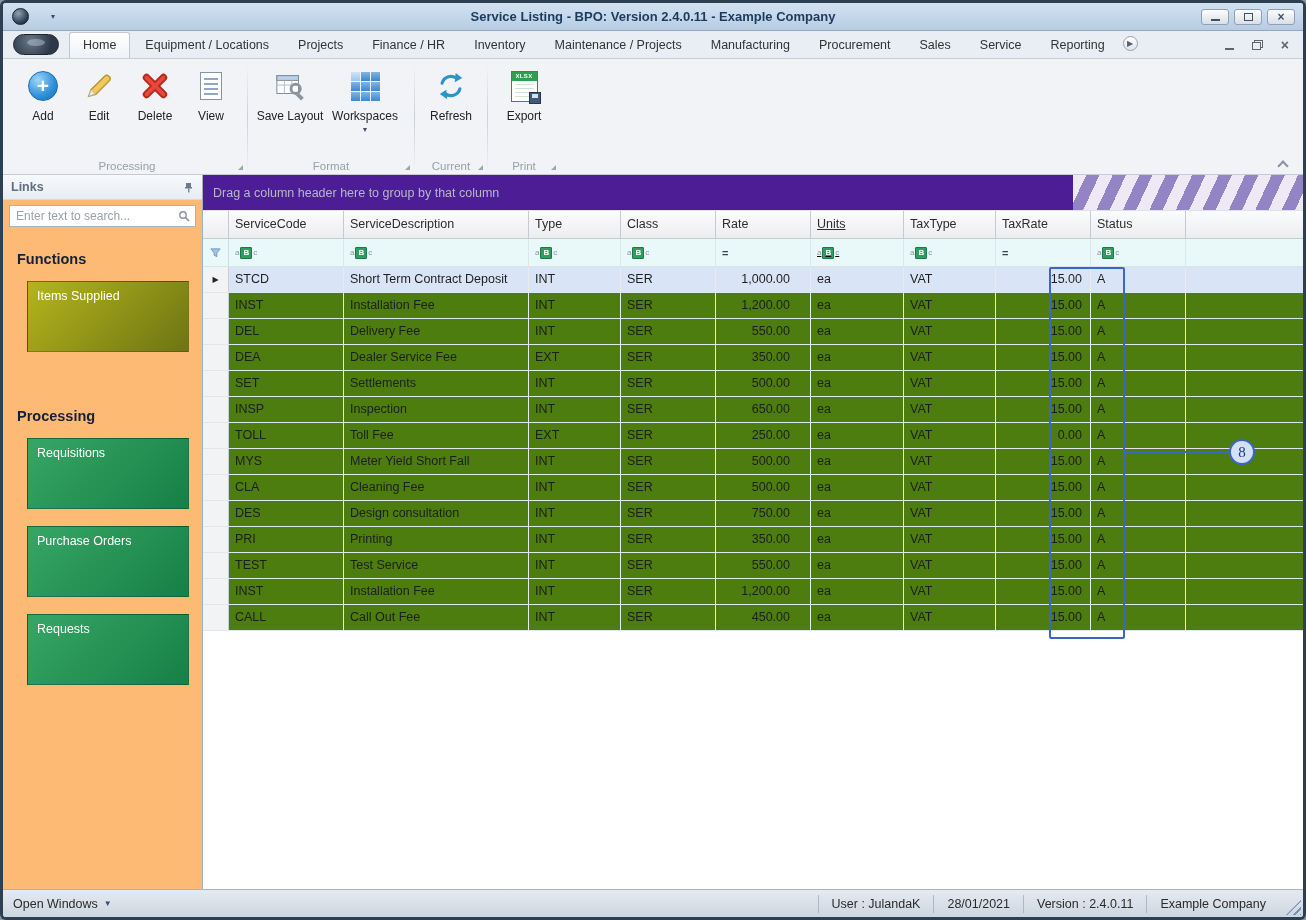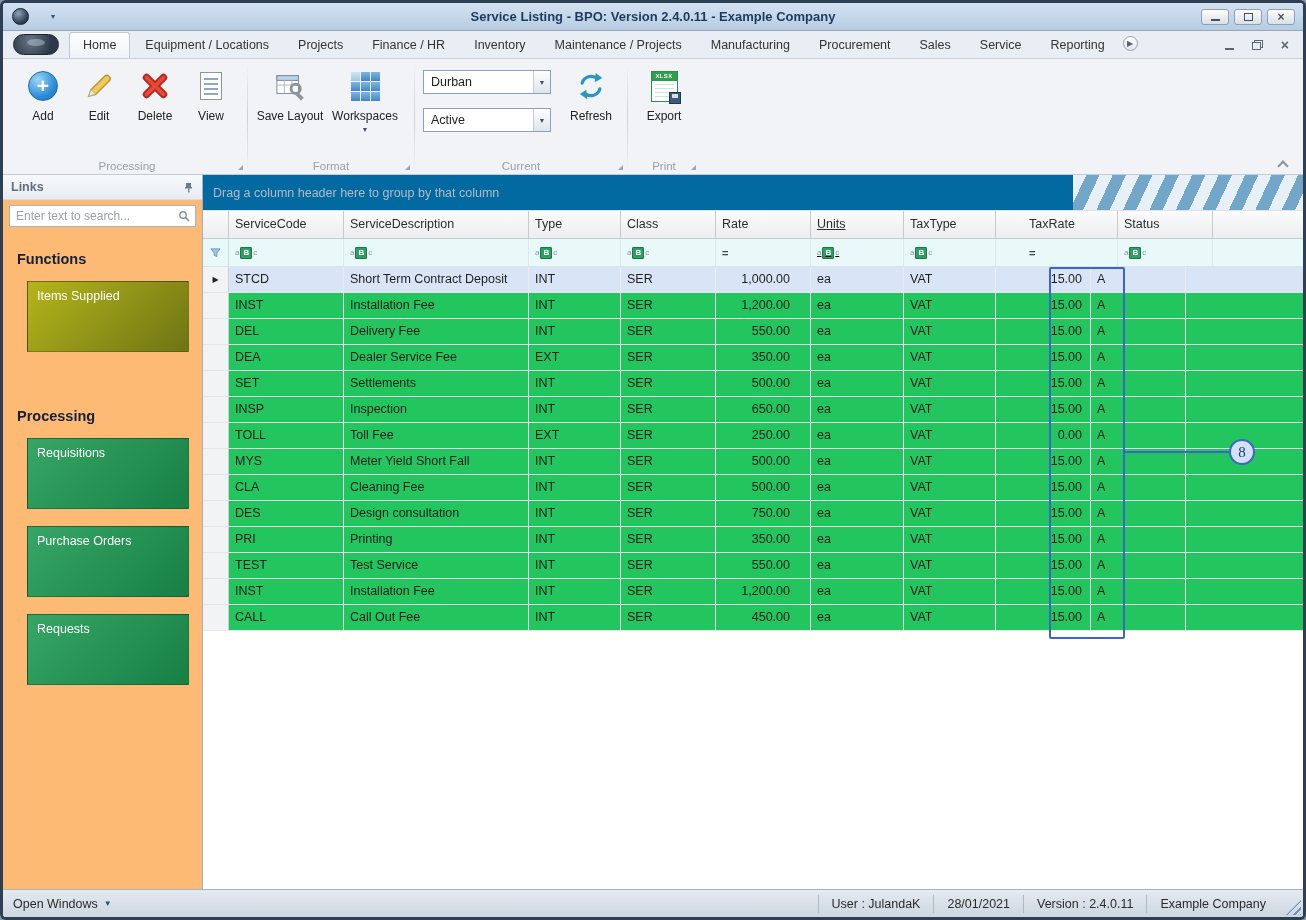--- a/index.html
+++ b/index.html
@@ -77,43 +77,43 @@
   .search-box input { border:none; outline:none; flex:1; font-size:12px; color:#555; padding:0 6px; font-family:inherit; background:transparent; }
   .search-box input::placeholder { color:#9aa1a9; }
   .search-box .mag { padding-right:5px; display:flex; }
   .side-body { padding:14px 12px 0 14px; }
   .side-heading { font-size:14.5px; font-weight:bold; color:#15203a; margin:4px 0 14px 0; }
   .side-heading.mt { margin-top:56px; }
   .tile { width:162px; height:71px; margin:0 0 17px 10px; background:linear-gradient(135deg, var(--c1,#2fa35c), var(--c2,#1b7f44)); border:1px solid rgba(0,0,0,0.3); color:#fff; font-size:12.5px; padding:7px 9px; cursor:pointer; }
 
   
   .gridarea { flex:1; background:#fff; position:relative; overflow:hidden; }
-  .band { height:36px; background:#0369a1; display:flex; align-items:center; padding-left:10px; color:#b3bac2; font-size:12.5px; position:relative; border-bottom:1px solid #dfe3e8; }
+  .band { height:36px; background:#4c1d95; display:flex; align-items:center; padding-left:10px; color:#b3bac2; font-size:12.5px; position:relative; border-bottom:1px solid #dfe3e8; }
   .band-decor { position:absolute; right:0; top:0; bottom:0; width:230px; background:repeating-linear-gradient(115deg, rgba(255,255,255,0.9) 0 12px, rgba(205,217,235,0.55) 12px 24px); }
   .grow { display:flex; }
   .cols { display:flex; }
   .cols > div:nth-of-type(1) { width:115px; }
   .cols > div:nth-of-type(2) { width:185px; }
   .cols > div:nth-of-type(3) { width:92px; }
   .cols > div:nth-of-type(4) { width:95px; }
   .cols > div:nth-of-type(5) { width:95px; }
   .cols > div:nth-of-type(6) { width:93px;text-decoration:underline; }
   .cols > div:nth-of-type(7) { width:92px; }
-  .cols > div:nth-of-type(8) { width:95px;margin-left:27px; }
+  .cols > div:nth-of-type(8) { width:95px; }
   .cols > div:nth-of-type(9) { width:95px; }
   .ghead { height:28px; background:linear-gradient(#fbfcfd,#ebedf0); border-bottom:1px solid #c6cbd2; }
   .ghead .ind { width:26px; border-right:1px solid #c6cbd2; flex:none; }
   .hcell { border-right:1px solid #c6cbd2; padding-left:6px; font-size:12.5px; color:#2d2d2d; line-height:27px; overflow:hidden; white-space:nowrap; }
   .gfilter { height:28px; background:#e9f8f9; border-bottom:1px solid #d8e4e6; }
   .gfilter .ind { width:26px; border-right:1px solid #d0dde0; display:flex; align-items:center; justify-content:center; flex:none; }
   .fcell { border-right:1px solid #dde8ea; display:flex; align-items:center; padding-left:6px; }
   .fabc { display:inline-flex; align-items:center; font-size:8px; color:#8a939e; line-height:1; }
   .fabc b { background:#2f9e63; color:#fff; font-size:8px; font-weight:bold; padding:1px 2px; border-radius:1px; margin:0 1px; border:1px solid #1c7a48; }
   .feq { color:#3d4650; font-weight:bold; font-size:11px; }
-  .grid-row { height:26px; display:flex; border-bottom:1px solid #e4e7ea; background:#22c55e; font-size:12.5px; color:#1e1e1e; }
+  .grid-row { height:26px; display:flex; border-bottom:1px solid #e4e7ea; background:#4d7c0f; font-size:12.5px; color:#1e1e1e; }
   .grid-row.selected { background:#d9e5f7; }
   .c-ind { width:26px; border-right:1px solid #c9cfd6; background:#f2f3f5; display:flex; align-items:center; justify-content:center; font-size:8px; color:#222; flex:none; }
   .c-ind span { visibility:hidden; }
   .grid-row.selected .c-ind span { visibility:visible; }
   .cell { border-right:1px solid #e9ebee; padding-left:6px; line-height:25px; overflow:hidden; white-space:nowrap; }
   .c-code { width:115px; } .c-desc { width:185px; } .c-type { width:92px; } .c-cls { width:95px; }
   .c-rate { width:95px; text-align:right; padding-right:20px; }
   .c-units { width:93px; } .c-tax { width:92px; }
   .c-trate { width:95px; text-align:right; padding-right:8px; }
   .c-status { width:95px; }
@@ -286,30 +286,20 @@
         <div class="rgroup-label">
             <span>Format</span>
             <span class="dlaunch"></span>
           </div>
       </div>
 
       <div class="rsep"></div>
 
       <div class="rgroup">
         <div class="rgroup-body">
-          <div class="cur-left">
-            <div class="dropdown">
-              <span class="val">Durban</span>
-              <span class="arrow">▼</span>
-            </div>
-            <div class="dropdown">
-              <span class="val">Active</span>
-              <span class="arrow">▼</span>
-            </div>
-          </div>
           <div class="rbtn">
             <div class="ricon">
               <svg viewBox="0 0 32 32" width="30" height="30">
                 <g fill="none" stroke="#2a96c8" stroke-width="3.4" stroke-linecap="round">
                   <path d="M6.5 13 a10 10 0 0 1 16 -5"></path>
                   <path d="M25.5 19 a10 10 0 0 1 -16 5"></path>
                 </g>
                 <polygon points="21,2 28,7.5 20,12" fill="#2a96c8"></polygon>
                 <polygon points="11,20 4,24.5 12,30" fill="#2a96c8"></polygon>
               </svg>

